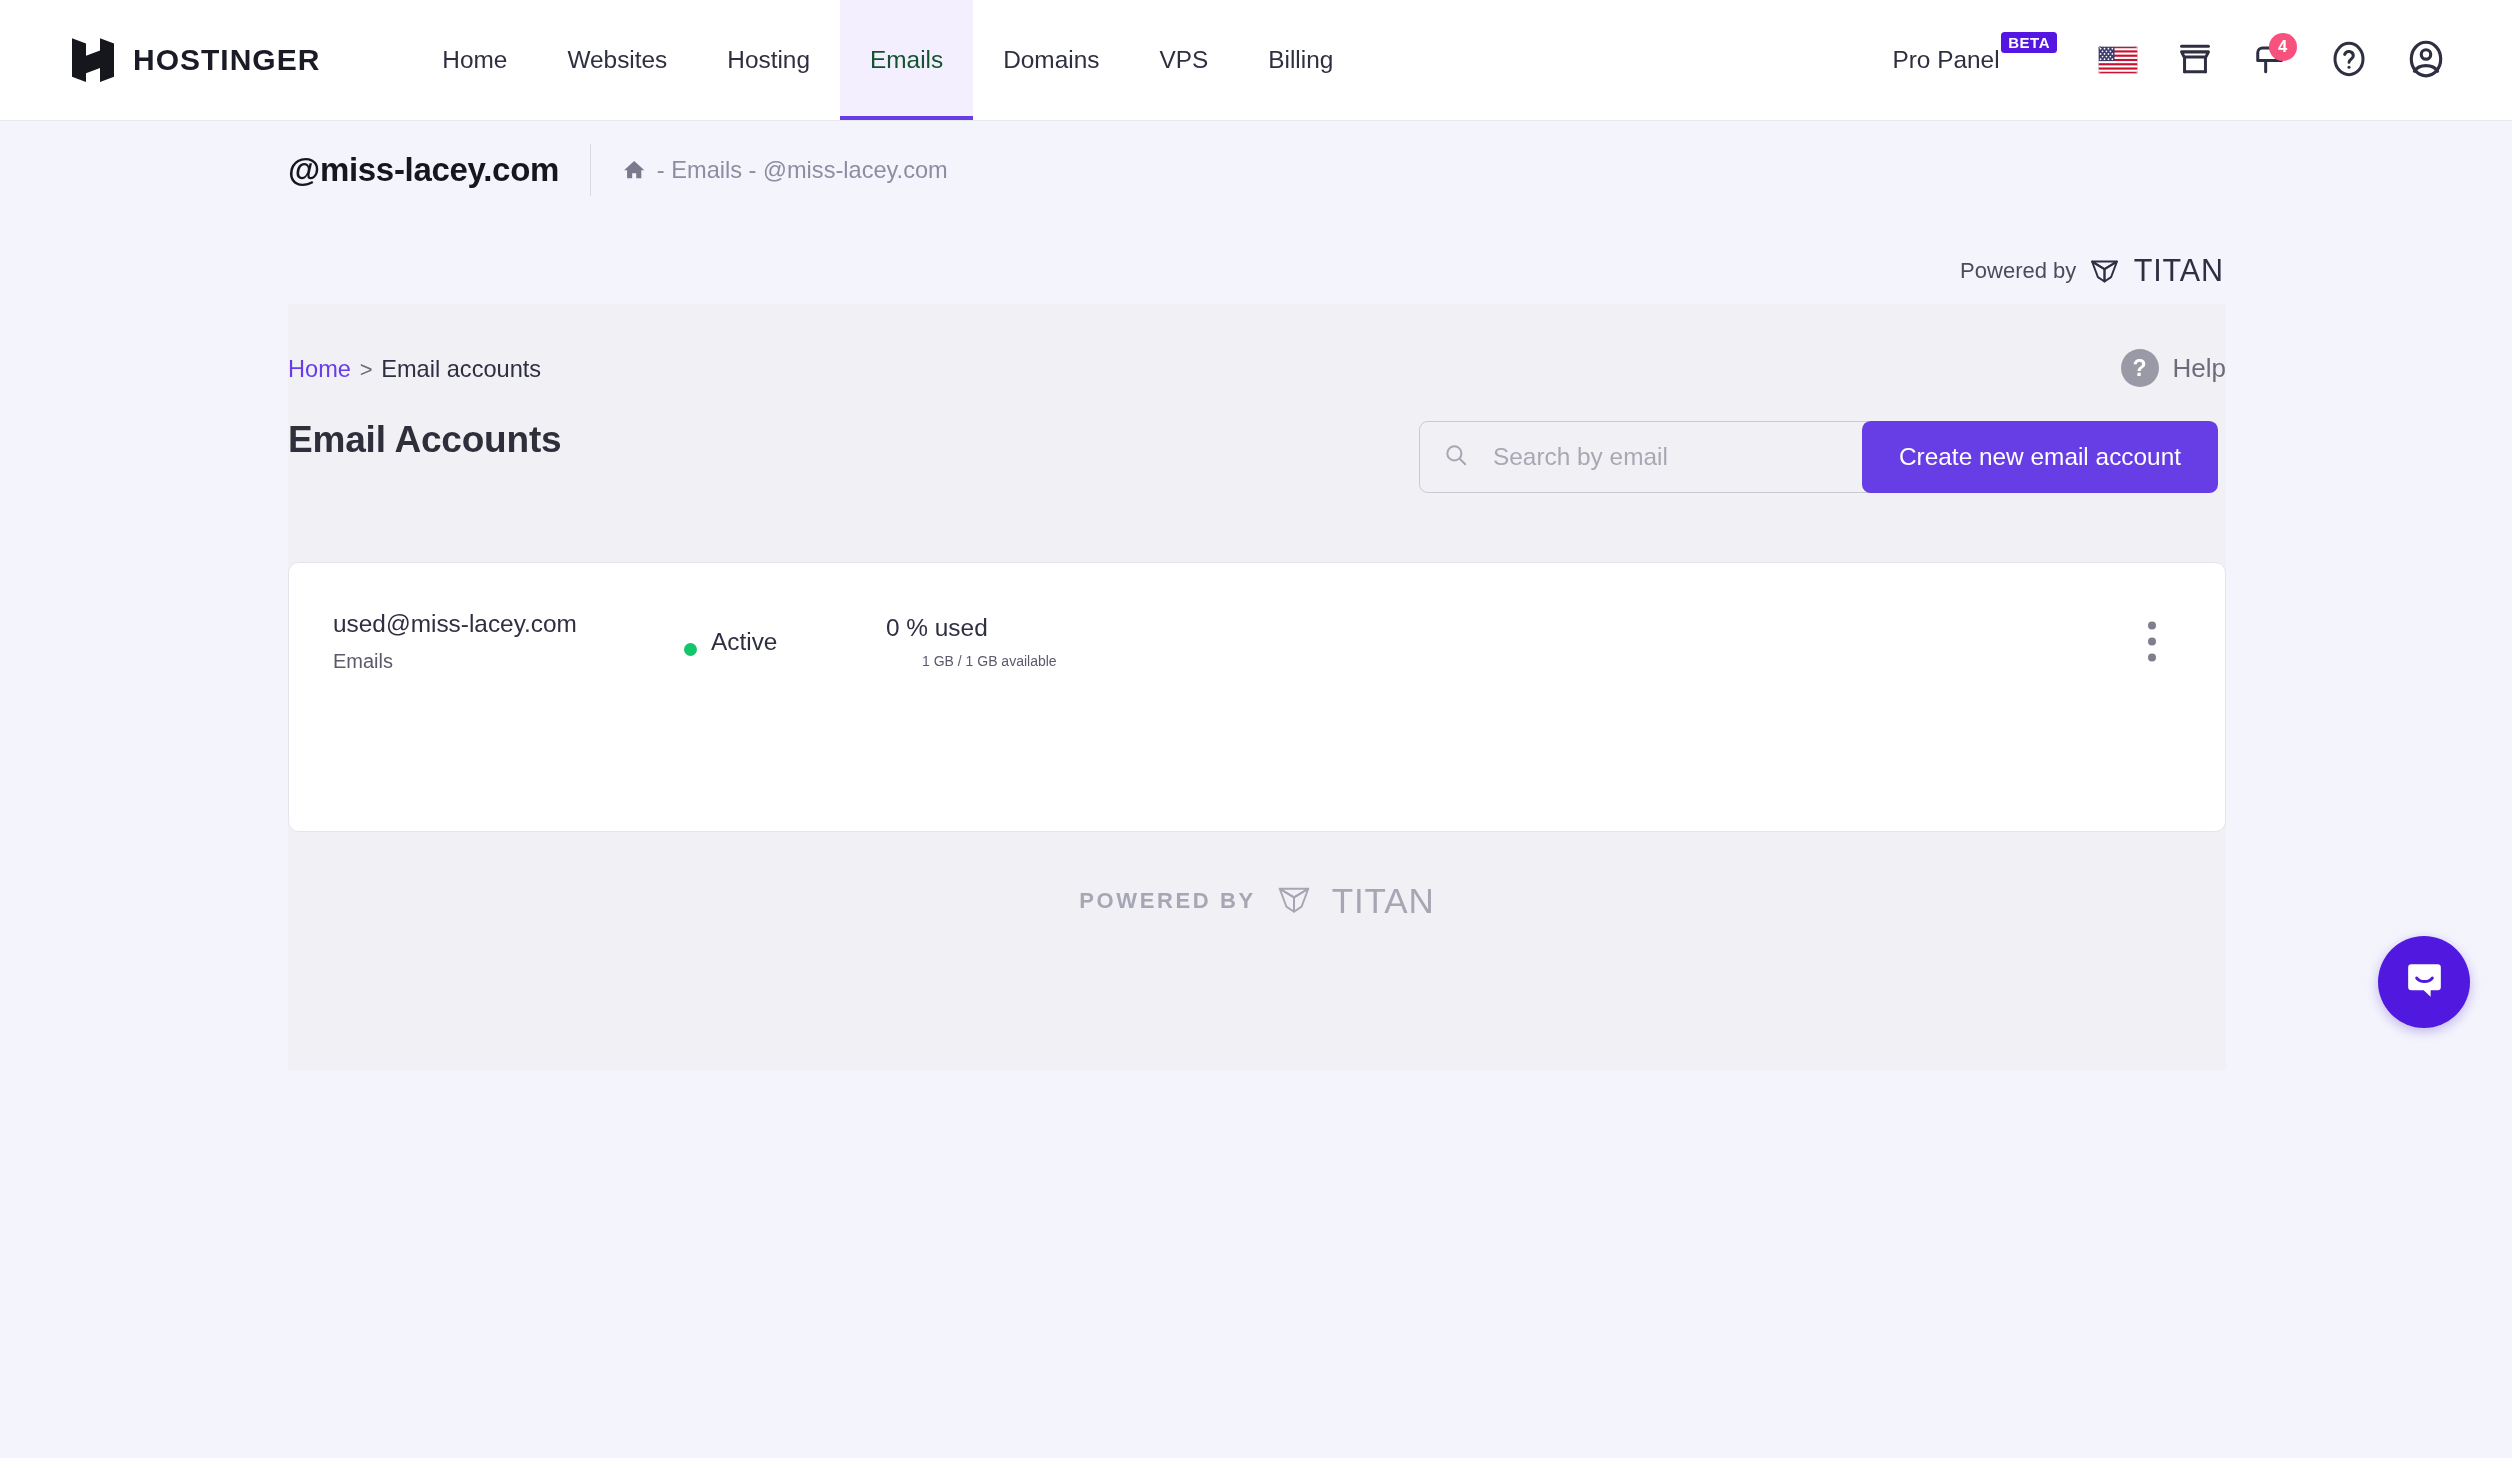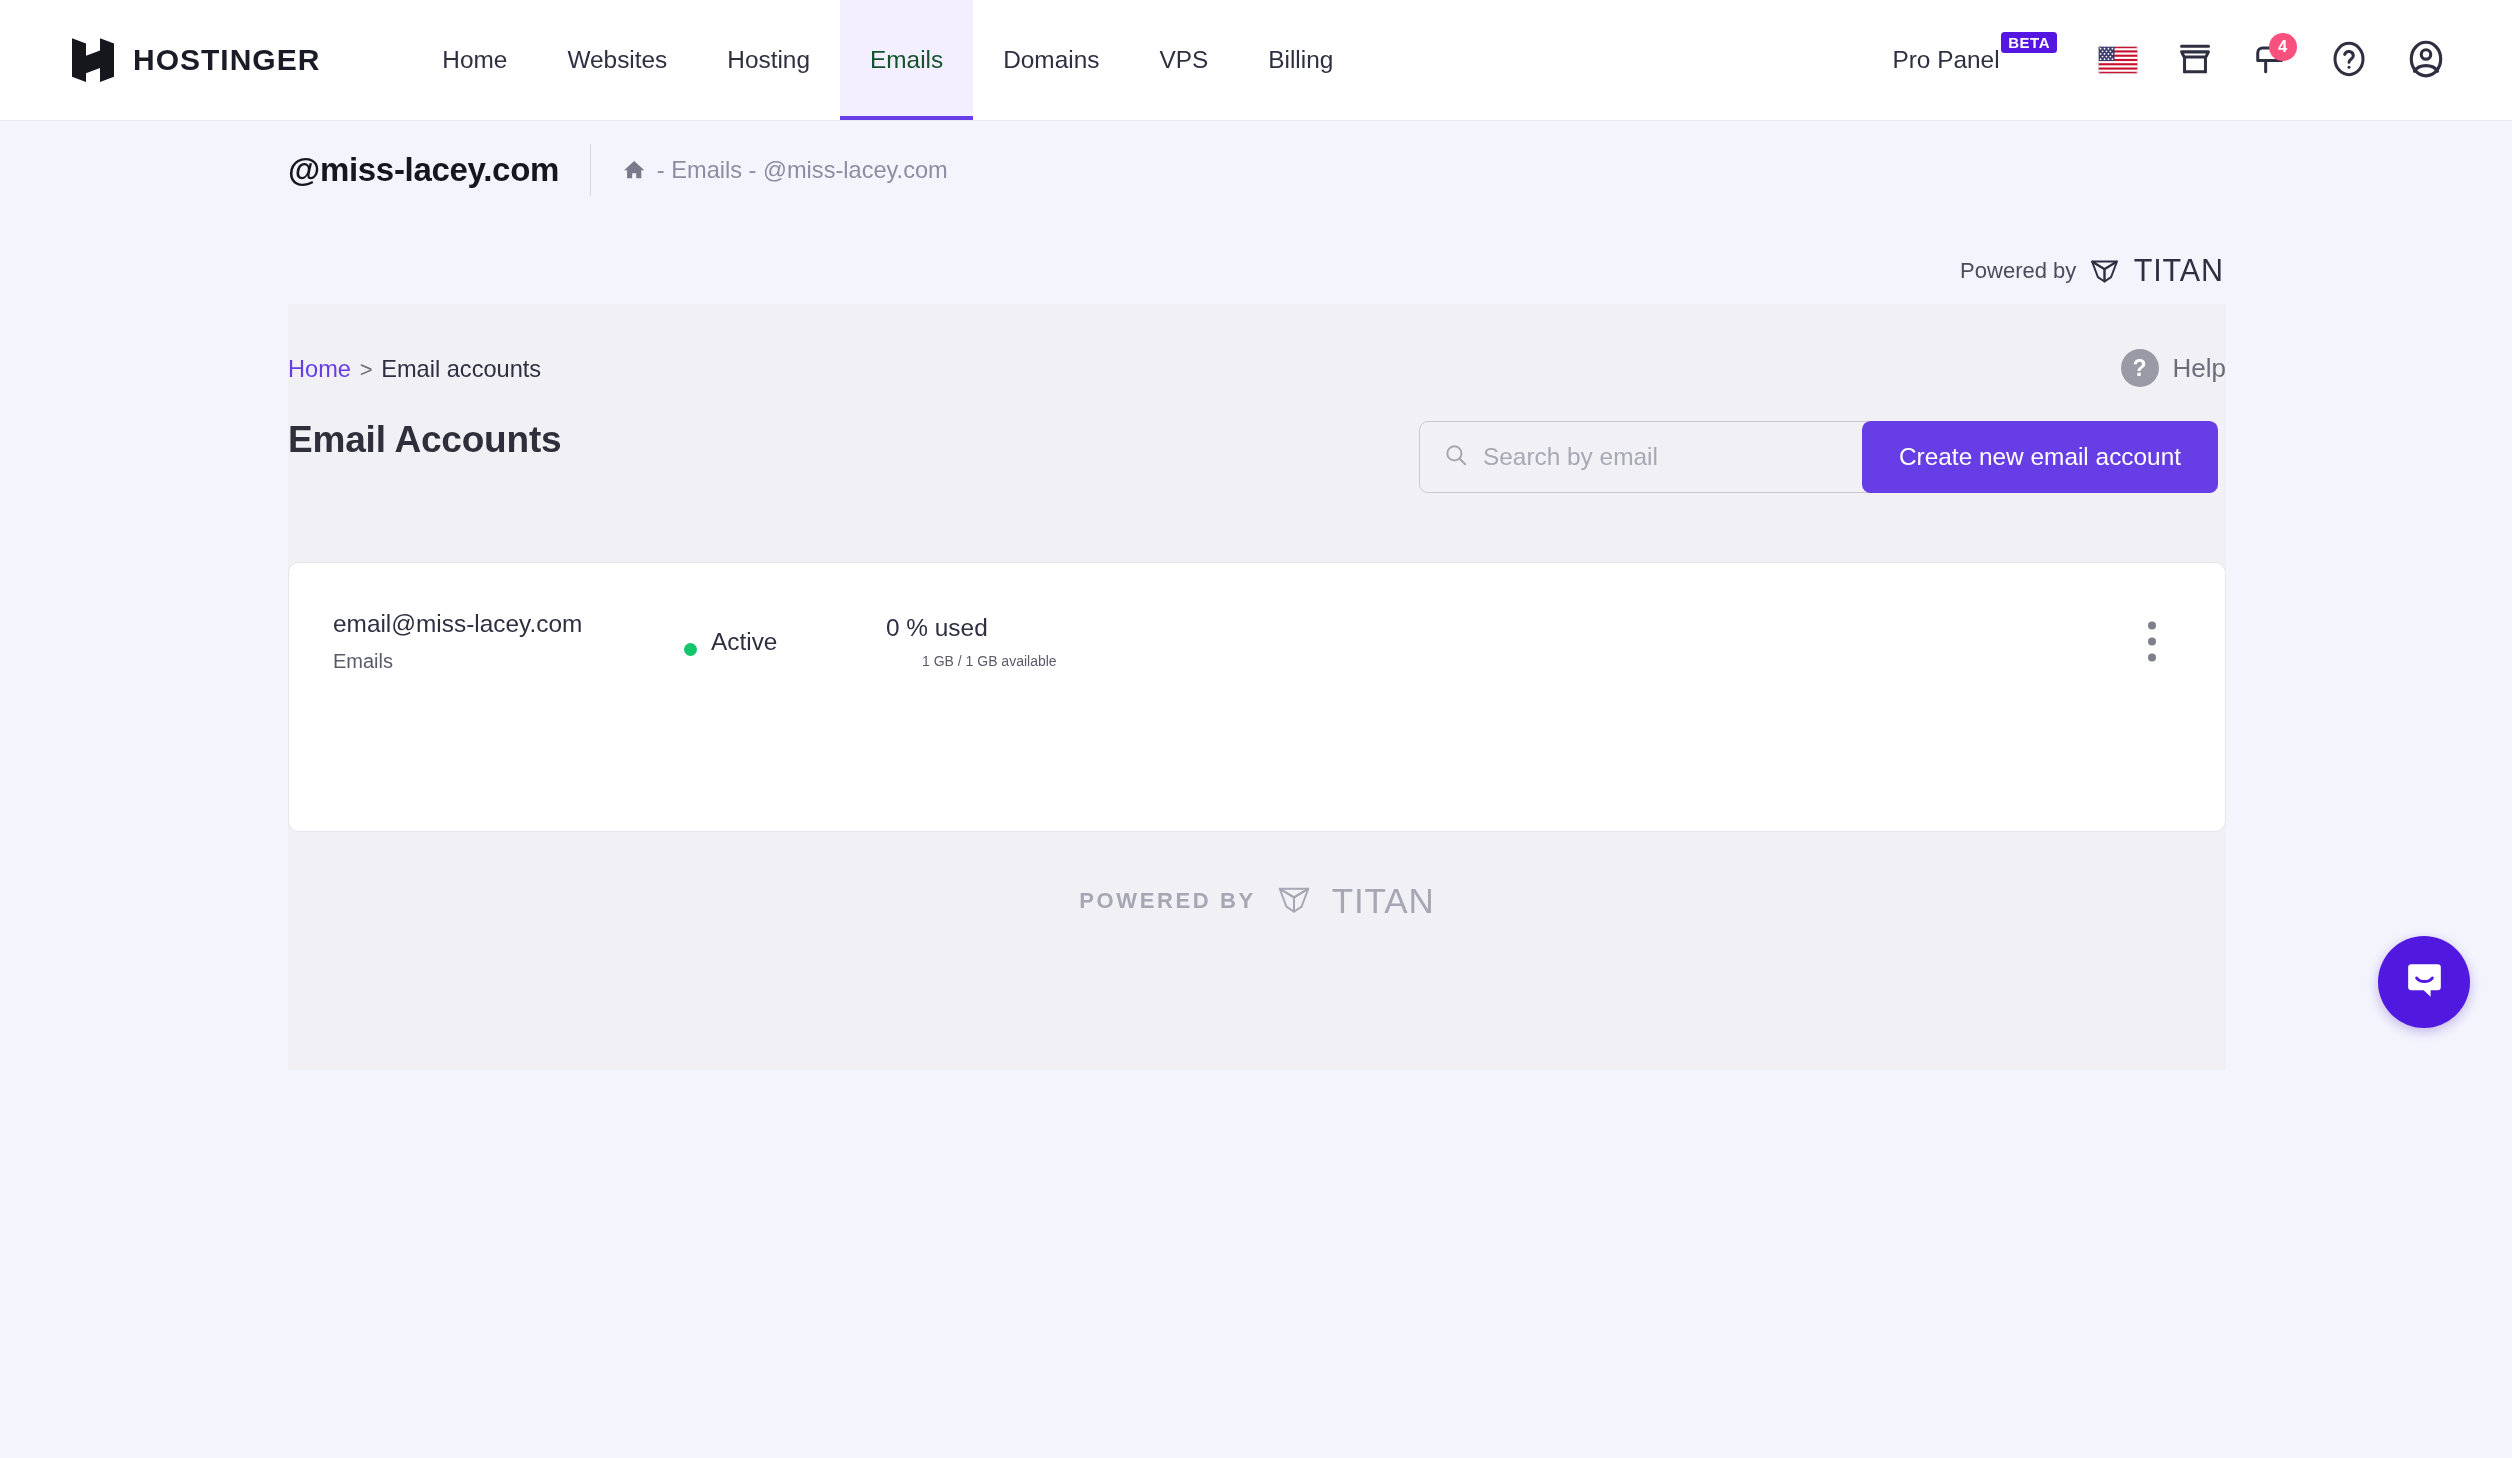--- a/index.html
+++ b/index.html
@@ -105,21 +105,21 @@
   .help-label { font-size: 26px; color: #6c6c7c; }
 
   .panel-head {
     position: absolute; left: 0; top: 115px; right: 0; height: 98px;
   }
   .page-title { font-size: 37px; font-weight: 700; color: #2f2f3c; letter-spacing: -0.2px; }
 
   .search-wrap {
     position: absolute; left: 1131px; top: 1.7px; width: 557px; height: 72px;
     border: 0.9px solid #c9c9d2; border-radius: 8.7px; background: #f1f1f5;
-    display: flex; align-items: center; gap: 14px; padding: 0 23px;
+    display: flex; align-items: center; gap: 24px; padding: 0 23px;
   }
   .search-input {
     border: none; outline: none; background: transparent; font-size: 24.4px;
     color: #2f2f42; width: 100%; font-family: "Liberation Sans", sans-serif;
   }
   .search-input::placeholder { color: #a8a8b4; }
 
   .create-btn {
     position: absolute; right: 8px; top: 1.7px; height: 72px; padding: 0 37px;
     background: #673de6; color: #ffffff; border: none; border-radius: 8.7px;
@@ -345,21 +345,21 @@
       </div>
 
       <button class="create-btn">Create new email account</button>
     </div>
 
     <div class="card">
 
 
       <div class="trow">
         <div class="col-email">
-          <div class="cell-email-main">email@miss-lacey.com</div>
+          <div class="cell-email-main">used@miss-lacey.com</div>
           <div class="cell-email-sub">Emails</div>
         </div>
         <div class="col-status status-cell">
           <span class="status-dot"></span>
           <span class="status-text">Active</span>
         </div>
         <div class="col-usage">
           <div class="usage-main">0 % used</div>
           <div class="usage-sub">1 GB / 1 GB available</div>
         </div>

